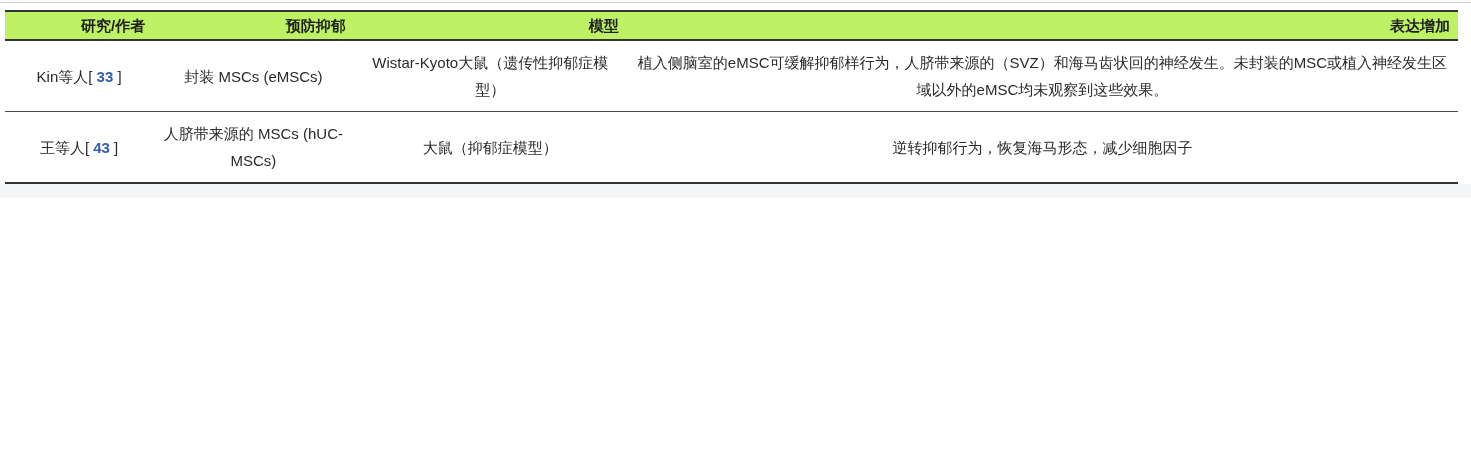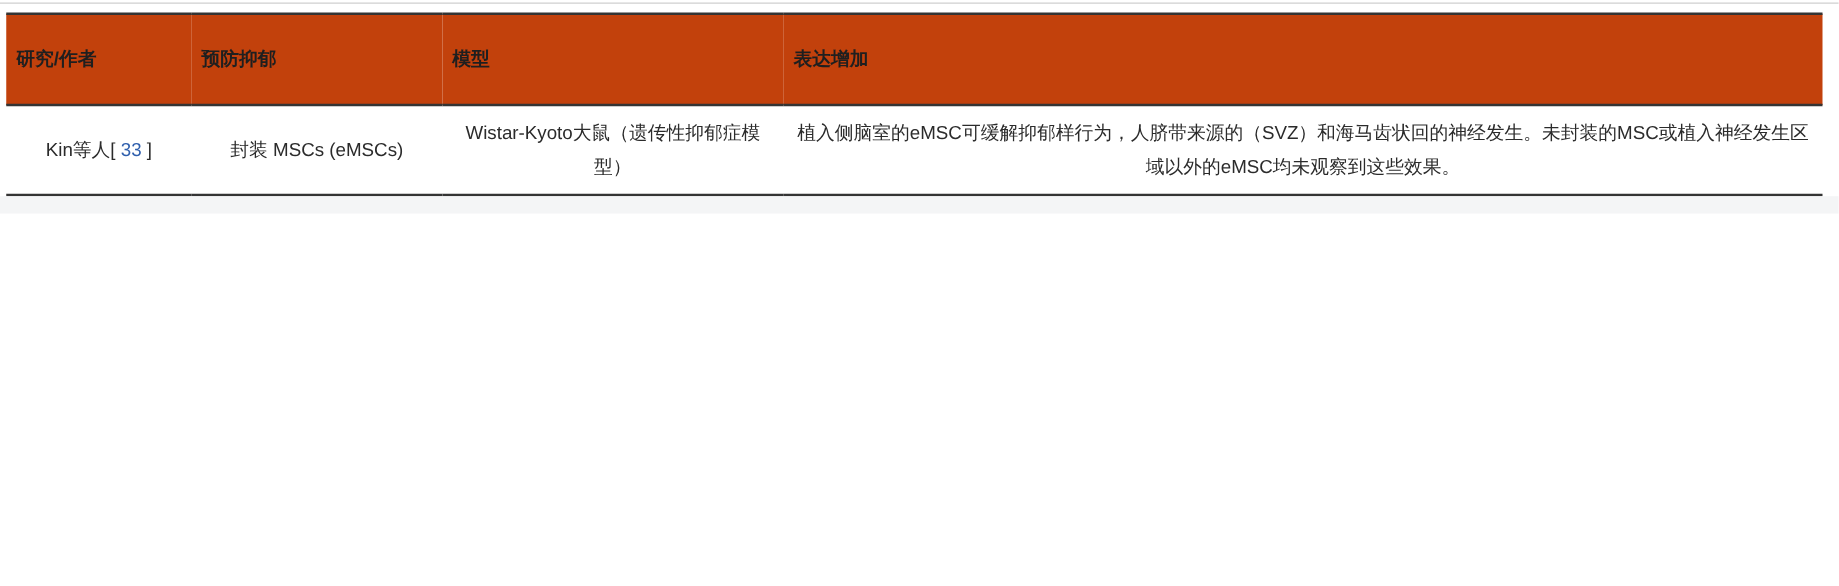--- a/index.html
+++ b/index.html
@@ -19,40 +19,40 @@
   }
   table.study-table {
     width: 100%;
     border-collapse: collapse;
     font-size: 15px;
     line-height: 27px;
   }
   table.study-table thead th {
     font-weight: 700;
     color: #1f1f1f;
-    text-align: left;
+    text-align: right;
     vertical-align: middle;
-    padding: 22px 8px;
+    padding: 0 8px;
     border-top: 2px solid var(--border_dark, #343434);
     border-bottom: 2px solid var(--border_dark, #343434);
-    background: #c2410c;
+    background: #bef264;
   }
   table.study-table tbody td {
     text-align: center;
     vertical-align: middle;
     padding: 8px 8px;
     border-bottom: 1px solid var(--row_border, #4a4a4a);
     background: #ffffff;
   }
   table.study-table tbody tr:last-child td {
     border-bottom: 2px solid var(--border_dark, #2e2e2e);
   }
   a.ref {
     color: var(--link, #2f5fad);
-    font-weight: 400;
+    font-weight: 700;
     text-decoration: none;
     cursor: pointer;
   }
   .caret {
     display: inline-block;
     width: 2px;
     height: 18px;
     background: var(--caret, #1a73e8);
     vertical-align: -3px;
     margin-left: 1px;
@@ -86,20 +86,26 @@
     <tbody>
 
       <tr>
         <td><span>Kin等人[ </span><a class="ref">33</a><span> ]</span></td>
         <td>封装 MSCs (eMSCs)</td>
         <td>Wistar-Kyoto大鼠（遗传性抑郁症模型）</td>
         <td>植入侧脑室的eMSC可缓解抑郁样行为，人脐带来源的（SVZ）和海马齿状回的神经发生。未封装的MSC或植入神经发生区域以外的eMSC均未观察到这些效果。</td>
       </tr>
 
 
+      <tr>
+        <td><span>王等人[ </span><a class="ref">43</a><span> ]</span></td>
+        <td>人脐带来源的 MSCs (hUC-MSCs)</td>
+        <td>大鼠（抑郁症模型）</td>
+        <td>逆转抑郁行为，恢复海马形态，减少细胞因子</td>
+      </tr>
 
 
 
 
     </tbody>
   </table>
 </div>
 
 <div class="bottom-strip"></div>
 

